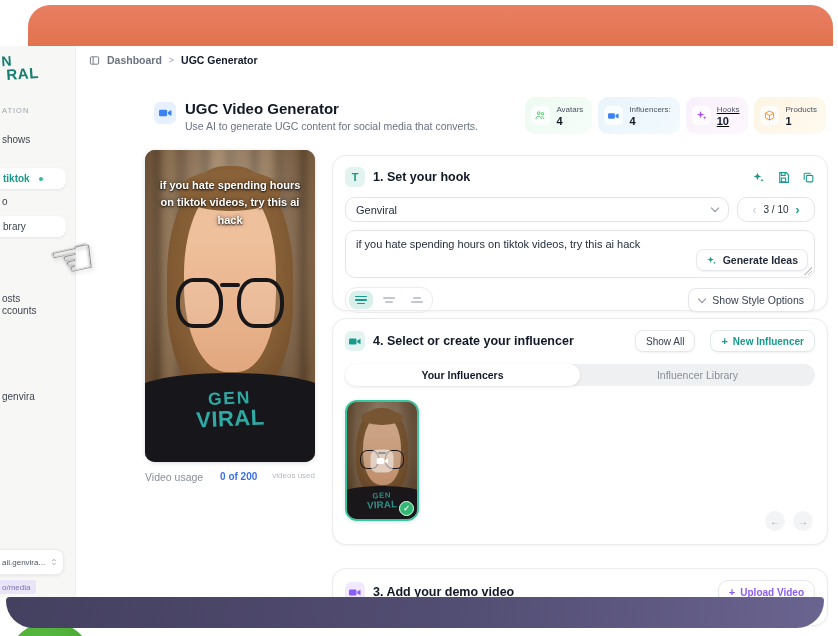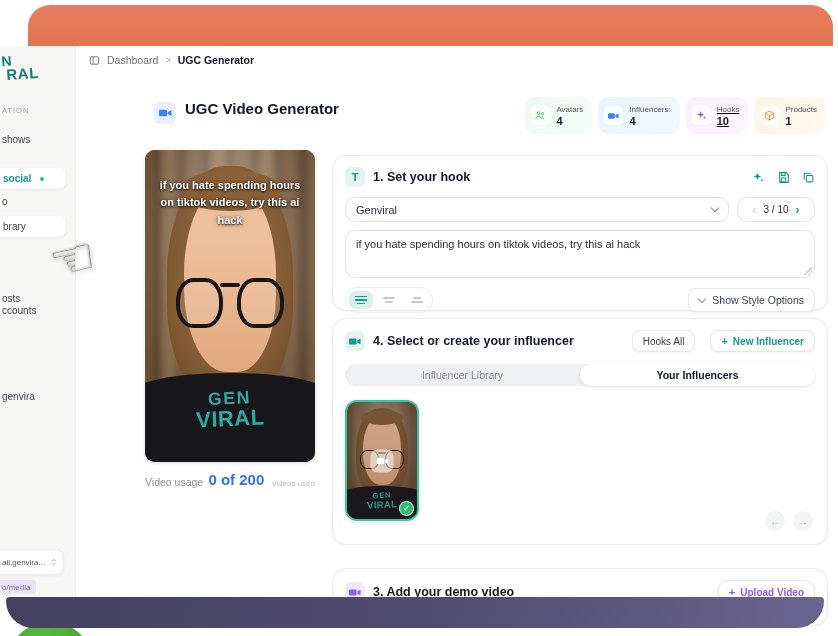--- a/index.html
+++ b/index.html
@@ -29,21 +29,21 @@
     border:1px solid #ececec; border-radius:8px; box-shadow:0 1px 3px rgba(16,24,40,.07);
     display:flex; align-items:center; justify-content:space-between; padding:0 5px 0 9px;
     font-size:8px; color:#4b5563; cursor:pointer; }
   .sb-badge { position:absolute; left:-4px; top:534px; height:14px; background:#e9e4f8;
     border-radius:3px; display:flex; align-items:center; padding:0 6px; font-size:8px; color:#7d74b8; }
 
   
   .main { position:absolute; left:76px; top:46px; right:0; height:551px; background:#fff; }
 
   .breadcrumb { position:absolute; left:13px; top:8px; display:flex; align-items:center; gap:7px; font-size:10.5px; }
-  .breadcrumb .home { color:#6b7280; cursor:pointer; }
+  .breadcrumb .home { color:#6b7280; cursor:pointer;font-weight:bold; }
   .breadcrumb .sep { color:#9ca3af; font-size:9px; }
   .breadcrumb .cur { color:#111827; font-weight:700; }
 
   .titleblock { position:absolute; left:78px; top:54px; display:flex; gap:9px; }
   .title-icon { width:22px; height:22px; border-radius:6px; background:#e7f0fe; color:#3b82f6;
     display:flex; align-items:center; justify-content:center; margin-top:2px; }
   .page-title { font-size:15px; font-weight:700; color:#111827; }
   .page-sub { font-size:10.5px; color:#6b7280; margin-top:3px; }
 
   .stats { position:absolute; right:12px; top:51px; display:flex; gap:6px; }
@@ -82,24 +82,24 @@
     border-radius:48% 48% 0 0/24% 24% 0 0; }
   .va-shirt-text { position:absolute; left:0; right:0; top:77%; text-align:center; color:#2fa9a4;
     font-weight:800; transform:rotate(-2.5deg); line-height:1.02; }
   .va-shirt-text .s1 { font-size:1.75em; letter-spacing:.1em; }
   .va-shirt-text .s2 { font-size:2.2em; letter-spacing:.02em; }
   .va-caption { position:absolute; left:5%; right:5%; top:8.5%; z-index:3; color:#fff; font-weight:800;
     font-size:1.1em; text-align:center; line-height:1.6;
     text-shadow:0 1px 2px rgba(0,0,0,.9), 0 0 5px rgba(0,0,0,.55); }
   .video-art.small { font-size:4.4px; }
 
-  .usage-row { display:flex; align-items:flex-end; margin-top:9px; }
+  .usage-row { display:flex; align-items:flex-start; margin-top:9px; }
   .usage-label { font-size:10.5px; color:#8a8f98; flex:1; }
-  .usage-value { font-size:15px; font-weight:700; color:#3b6fe8; }
-  .usage-suffix { font-size:8px; color:#b4b9c0; margin-left:8px; }
+  .usage-value { font-size:10px; font-weight:700; color:#3b6fe8; }
+  .usage-suffix { font-size:8px; color:#b4b9c0; margin-left:15px; }
   .save-btn { margin-top:7px; height:25px; width:100%; background:#fff; border:1px solid #e5e7eb;
     border-radius:8px; display:flex; align-items:center; justify-content:center; gap:7px;
     font-size:11.5px; font-weight:700; color:#3b6fe8; cursor:pointer;
     box-shadow:0 1px 2px rgba(16,24,40,.05); }
 
   
   .cards { position:absolute; left:256px; top:109px; width:496px; }
   .card { background:#fff; border:1px solid #ececec; border-radius:14px;
     box-shadow:0 1px 3px rgba(16,24,40,.05); padding:11px 12px; position:relative; }
   .card-head { display:flex; align-items:center; gap:8px; }
@@ -193,21 +193,21 @@
 
   <div class="sidebar">
     <div class="sb-logo">
       <div>N</div>
       <div class="l2">RAL</div>
     </div>
     <div class="sb-section">ATION</div>
 
     <div class="sb-item" style="top:88px">shows</div>
     <div class="sb-pill active" style="top:122px">
-      <span>social</span>
+      <span>tiktok</span>
       <span class="sb-dot"></span>
     </div>
     <div class="sb-item" style="top:150px">o</div>
     <div class="sb-pill" style="top:170px">
       <span>brary</span>
     </div>
     <div class="sb-item" style="top:247px">osts</div>
     <div class="sb-item" style="top:259px">ccounts</div>
     <div class="sb-item" style="top:345px">genvira</div>
 
@@ -234,20 +234,21 @@
 
     <div class="titleblock">
       <div class="title-icon">
         <svg width="13" height="10" viewBox="0 0 24 16" fill="currentColor">
             <rect x="0" y="2" width="15" height="12" rx="2.5"></rect>
             <polygon points="16.5,6 23,2.5 23,13.5 16.5,10"></polygon>
           </svg>
       </div>
       <div>
         <div class="page-title">UGC Video Generator</div>
+        <div class="page-sub">Use AI to generate UGC content for social media that converts.</div>
       </div>
     </div>
 
     <div class="stats">
       <div class="stat green">
         <span class="ic">
           <svg width="11" height="11" viewBox="0 0 24 24" fill="none" stroke="#34c759" stroke-width="2">
               <circle cx="8" cy="7" r="3"></circle>
               <path d="M2 20c0-3.3 2.7-6 6-6s6 2.7 6 6"></path>
               <circle cx="16.5" cy="8" r="2.5"></circle>
@@ -362,20 +363,29 @@
           </div>
           <div class="pager-pill">
             <span class="pg-prev">‹</span>
             <span>3 / 10</span>
             <span class="pg-next">›</span>
           </div>
         </div>
 
         <div class="ta-wrap">
           <textarea class="hook-ta" style="">if you hate spending hours on tiktok videos, try this ai hack</textarea>
+          <div class="gen-btn">
+            <span class="spk">
+              <svg width="11" height="11" viewBox="0 0 24 24" fill="currentColor">
+                  <path d="M10 3l1.8 5L17 10l-5.2 2L10 17l-1.8-5L3 10l5.2-2z"></path>
+                  <path d="M18.5 14l.8 2.2 2.2.8-2.2.8-.8 2.2-.8-2.2-2.2-.8 2.2-.8z"></path>
+                </svg>
+            </span>
+            <span>Generate Ideas</span>
+          </div>
           <div class="ta-resize"></div>
         </div>
 
         <div class="style-row">
           <div class="align-group">
             <div class="align-btn active">
               <div class="bar"></div>
                 <div class="bar"></div>
                 <div class="bar short"></div>
             </div>
@@ -400,31 +410,31 @@
         <div class="card-head">
           <div class="num-icon teal">
             <svg width="12" height="9" viewBox="0 0 24 16" fill="currentColor">
                 <rect x="0" y="2" width="15" height="12" rx="2.5"></rect>
                 <polygon points="16.5,6 23,2.5 23,13.5 16.5,10"></polygon>
               </svg>
           </div>
           <div class="card-title">4. Select or create your influencer</div>
           <div class="spacer"></div>
           <div class="pill-btn">
-            <span>Hooks All</span>
+            <span>Show All</span>
           </div>
           <div class="pill-btn teal" style="margin-left:7px">
             <span class="plus">+</span>
             <span>New Influencer</span>
           </div>
         </div>
 
         <div class="tabs">
+          <div class="tab active">Your Influencers</div>
           <div class="tab">Influencer Library</div>
-          <div class="tab active">Your Influencers</div>
         </div>
 
         <div class="thumb">
           <div class="video-art small">
             <div class="va-blur"></div>
             <div class="va-light"></div>
             <div class="va-hair"></div>
             <div class="va-face"></div>
             <div class="va-fringe"></div>
             <div class="va-glasses">

